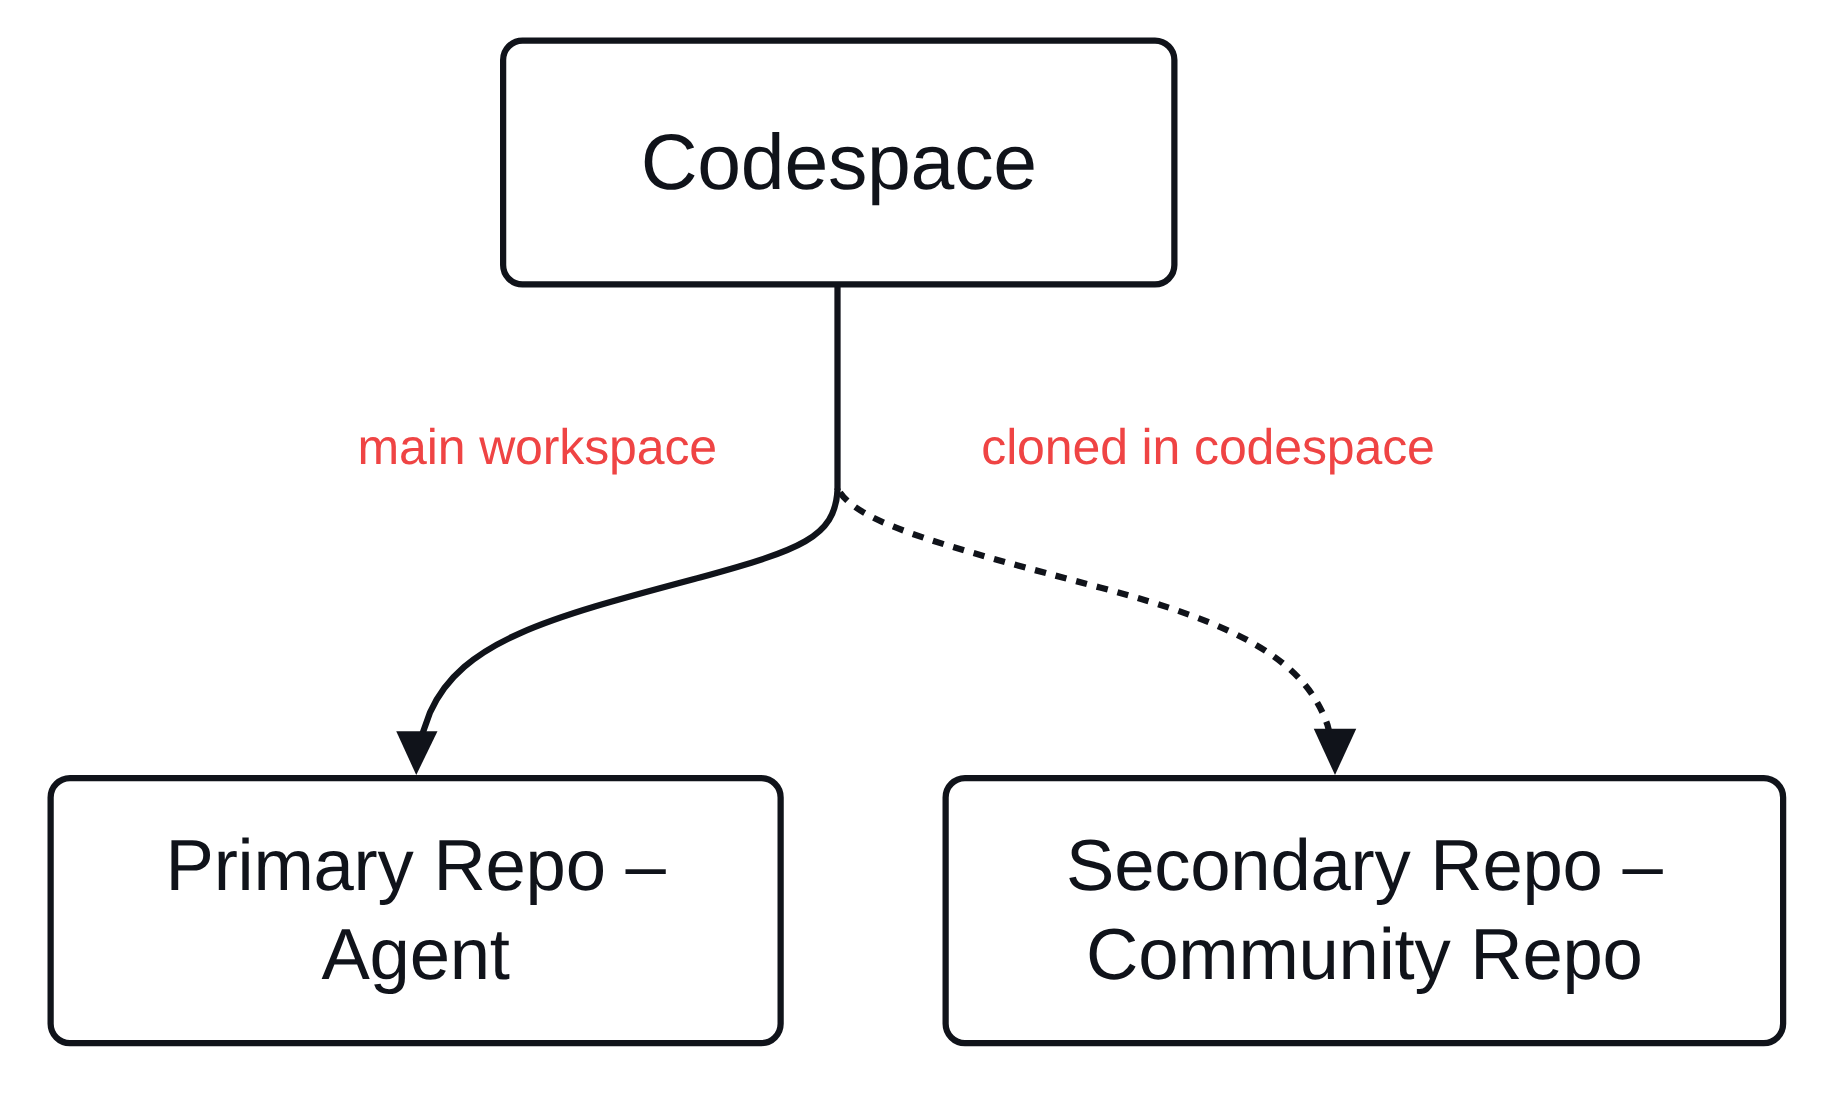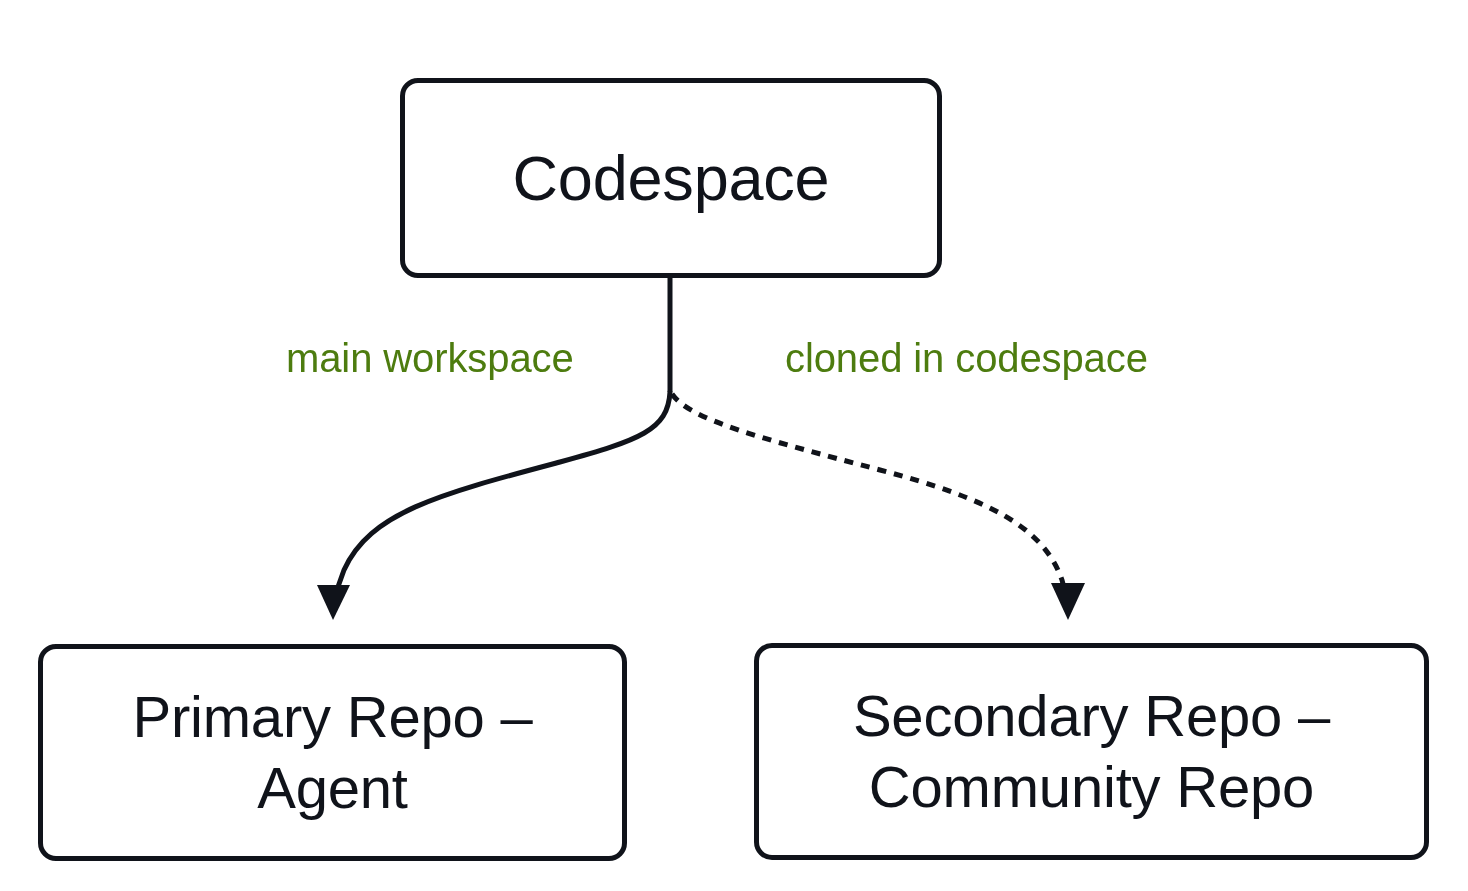--- a/index.html
+++ b/index.html
@@ -43,52 +43,50 @@
     line-height: 1.22;
     letter-spacing: -0.2px;
     white-space: pre-line;
     padding: 0 18px;
   }
   #node-codespace {
     left: 400px;
     top: 30px;
     width: 542px;
     height: 200px;
-    margin-top: 48px;
   }
   #node-codespace .node-label {
     font-size: 63px;
   }
   #node-primary {
     left: 38px;
-    top: 644px;
+    top: 620px;
     width: 589px;
     height: 217px;
   }
   #node-primary .node-label {
     font-size: 58px;
     max-width: 480px;
   }
   #node-secondary {
     left: 754px;
     top: 620px;
     width: 675px;
     height: 217px;
-    margin-top: 23px;
   }
   #node-secondary .node-label {
     font-size: 58px;
     max-width: 590px;
   }
   .edge-label {
     position: absolute;
     font-size: 40px;
     line-height: 1;
     white-space: nowrap;
-    color: #4d7c0f;
+    color: #ef4444;
     letter-spacing: -0.1px;
   }
   #edge-label-main {
     left: 286px;
     top: 338px;
   }
   #edge-label-cloned {
     left: 785px;
     top: 338px;
   }

